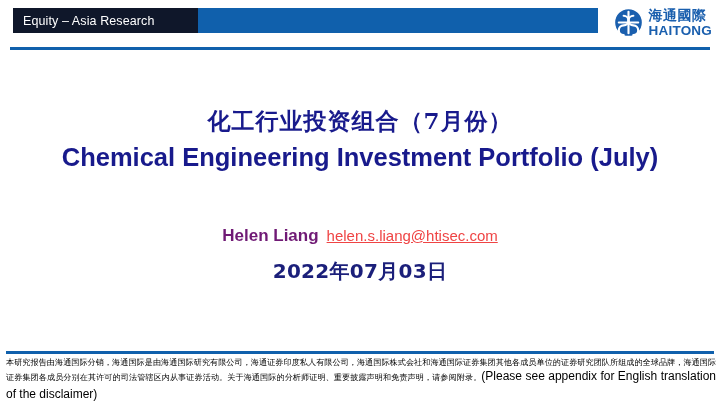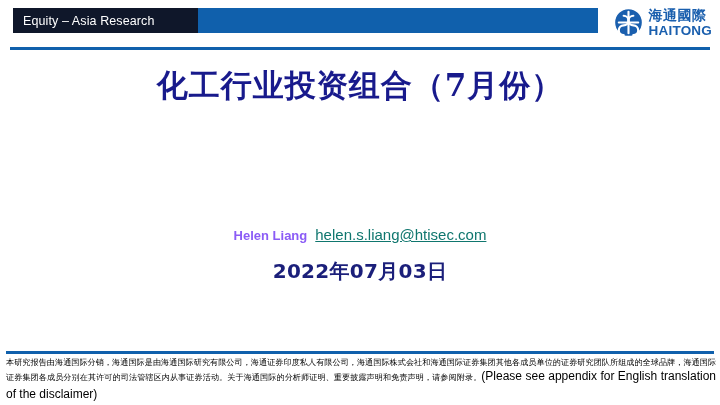--- a/index.html
+++ b/index.html
@@ -93,26 +93,27 @@
   
   .title-block {
     position: absolute;
     left: 0;
     top: 68px;
     width: 720px;
     text-align: center;
   }
   .title-cn {
     color: #181a8c;
-    font-size: 31px;
+    font-size: 23px;
     font-weight: bold;
     font-family: "DejaVu Serif", serif;
     letter-spacing: 1px;
     line-height: 1.15;
     white-space: nowrap;
+    margin-top: 40px;
   }
   .title-en {
     color: #181a8c;
     font-size: 25.5px;
     font-weight: bold;
     font-family: "Liberation Sans", sans-serif;
     line-height: 1.18;
     margin-top: 8px;
     padding: 0 60px;
   }
@@ -120,27 +121,27 @@
   
   .author-line {
     position: absolute;
     left: 0;
     top: 226px;
     width: 720px;
     text-align: center;
     white-space: nowrap;
   }
   .author-name {
-    color: #8b5cf6;
-    font-size: 13px;
+    color: #701a75;
+    font-size: 17px;
     font-weight: bold;
     font-family: "Liberation Sans", sans-serif;
   }
   .author-email {
-    color: #0f766e;
+    color: #ef4444;
     font-size: 15px;
     text-decoration: underline;
     font-family: "Liberation Sans", sans-serif;
     margin-left: 8px;
   }
   .date-line {
     position: absolute;
     left: 0;
     top: 258px;
     width: 720px;
@@ -205,20 +206,21 @@
       <span class="logo-cn">海通國際</span>
       <span class="logo-en">HAITONG</span>
     </span>
   </div>
 
   <div class="header-rule"></div>
 </div>
 
 <div class="title-block">
   <div class="title-cn">化工行业投资组合（7月份）</div>
+  <div class="title-en">Chemical Engineering Investment Portfolio (July)</div>
 </div>
 
 <div class="author-line">
   <span class="author-name">Helen Liang</span><a class="author-email" href="#">helen.s.liang@htisec.com</a>
 </div>
 
 <div class="date-line">2022年07月03日</div>
 
 <div class="footer-rule"></div>
 

